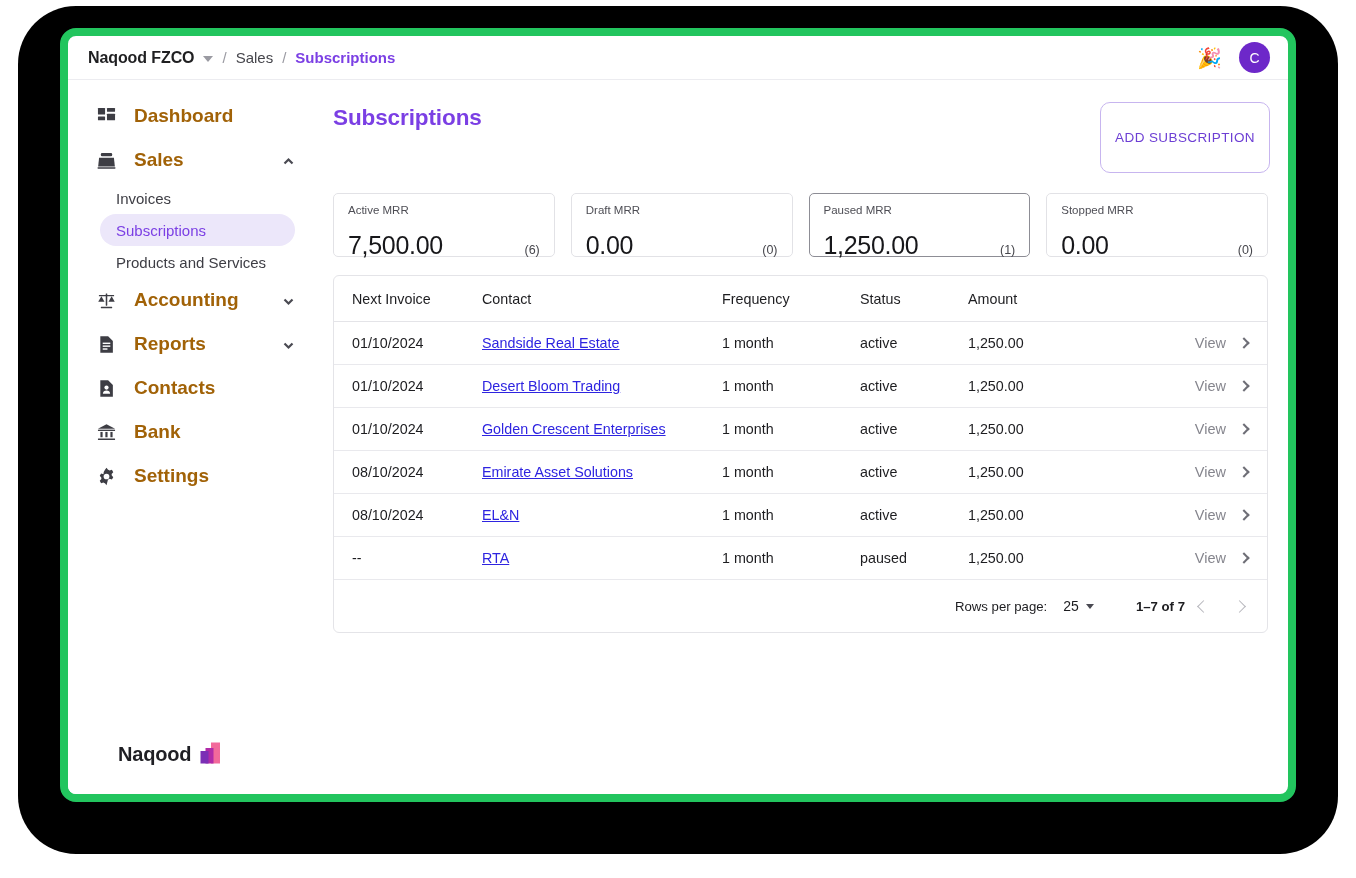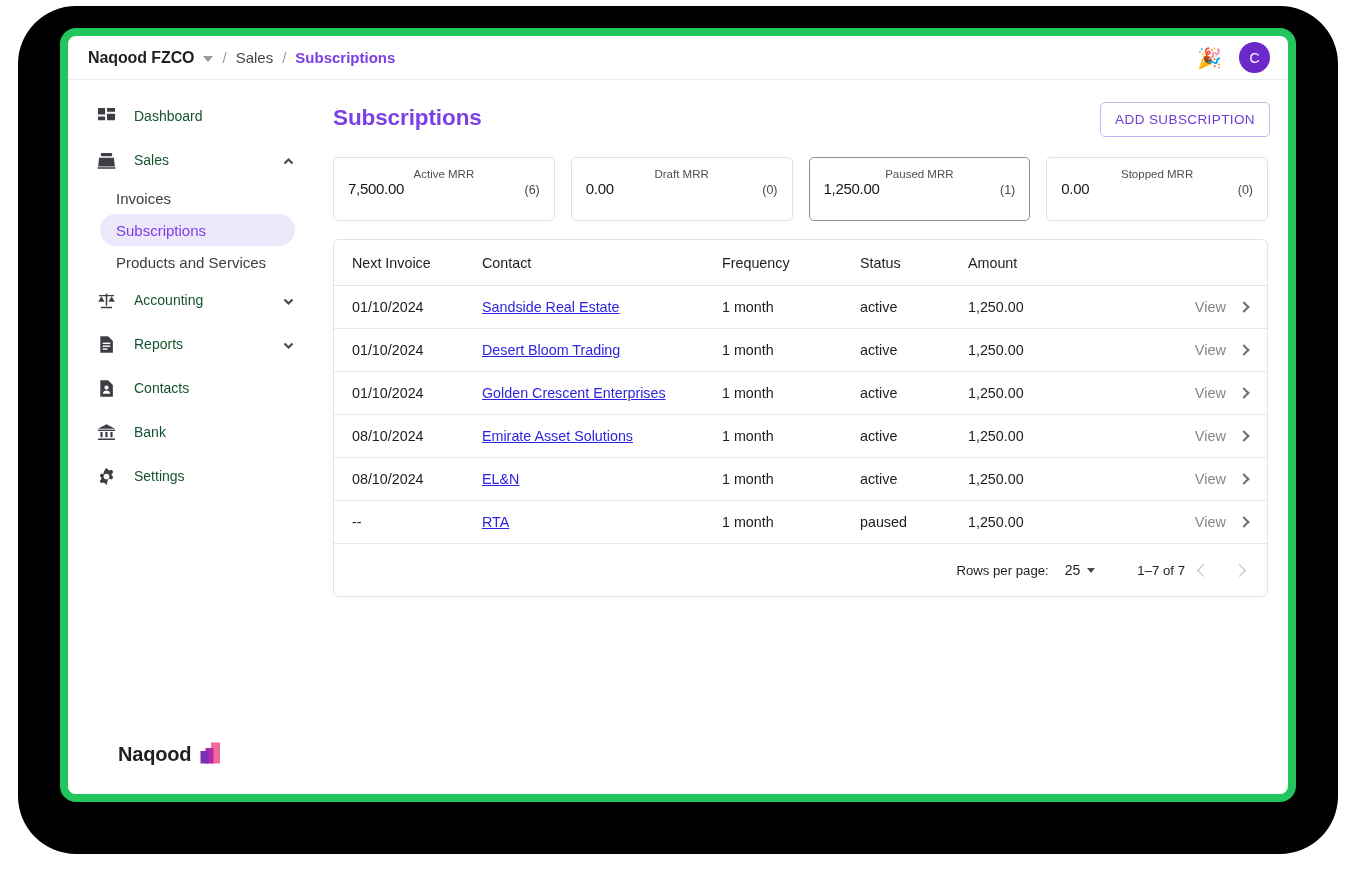--- a/index.html
+++ b/index.html
@@ -109,23 +109,24 @@
     gap: 18px;
   }
   .nav-ico {
     width: 20px; height: 20px;
     flex: 0 0 20px;
     display: flex; align-items: center; justify-content: center;
     color: #3d3d44;
   }
   .nav-ico svg { width: 19px; height: 19px; fill: #3d3d44; }
   .nav-label {
-    font-size: 14px;
-    color: #14532d;
+    font-size: 19px;
+    color: #a16207;
     flex: 1;
+    font-weight: bold;
   }
   .nav-chev {
     width: 13px; height: 13px;
     flex: 0 0 13px;
     margin-right: 4px;
   }
   .nav-chev svg { width: 13px; height: 13px; stroke: #4a4a52; fill: none; stroke-width: 2.2; }
 
   .subnav-item {
     margin: 0 18px 0 32px;
@@ -174,27 +175,27 @@
     font-size: 22.5px;
     font-weight: bold;
     color: #7b3fe4;
     letter-spacing: -0.1px;
     padding-left: 2px;
     margin-top: 3px;
   }
   .add-btn {
     margin-left: auto;
     border: 1px solid #c7b5ef;
-    border-radius: 5px;
+    border-radius: 10px;
     background: #fff;
     color: #6d3fd4;
     font-size: 13.5px;
     font-family: "Liberation Sans", sans-serif;
     letter-spacing: 0.4px;
-    padding: 9px 14px;
+    padding: 27px 14px;
     cursor: pointer;
   }
 
   
   .stats {
     display: flex;
     gap: 16px;
     margin-bottom: 18px;
     padding: 0 2px;
   }
@@ -204,26 +205,25 @@
     border-radius: 5px;
     padding: 10px 14px 12px 14px;
     background: #fff;
     height: 64px;
     cursor: pointer;
   }
   .stat-card.selected { border-color: #8d8d95; }
   .stat-label {
     font-size: 11.5px;
     color: #4e4e55;
-    margin-bottom: 0;
-    text-align: center;
+    margin-bottom: 15px;
   }
   .stat-row { display: flex; align-items: baseline; }
   .stat-value {
-    font-size: 15px;
+    font-size: 25px;
     color: #17171a;
     letter-spacing: -0.3px;
   }
   .stat-count {
     margin-left: auto;
     font-size: 12.5px;
     color: #46464c;
   }
 
   
@@ -293,21 +293,21 @@
     display: flex; align-items: center; gap: 7px;
     margin-left: 16px; cursor: pointer;
   }
   .pg-val { font-size: 14px; color: #1d1d20; }
   .pg-caret {
     width: 0; height: 0;
     border-left: 4.5px solid transparent;
     border-right: 4.5px solid transparent;
     border-top: 5.5px solid #4a4a52;
   }
-  .pg-range { font-size: 13.2px; color: #1d1d20; margin-left: 42px; }
+  .pg-range { font-size: 13.2px; color: #1d1d20; margin-left: 42px; font-weight: bold; }
   .pg-btn {
     width: 36px; height: 36px;
     display: flex; align-items: center; justify-content: center;
     cursor: pointer;
   }
   .pg-btn:first-of-type { margin-left: 26px; }
   .arr {
     display: inline-block;
     width: 9px; height: 9px;
     border-top: 1.8px solid #b6b6bc;

